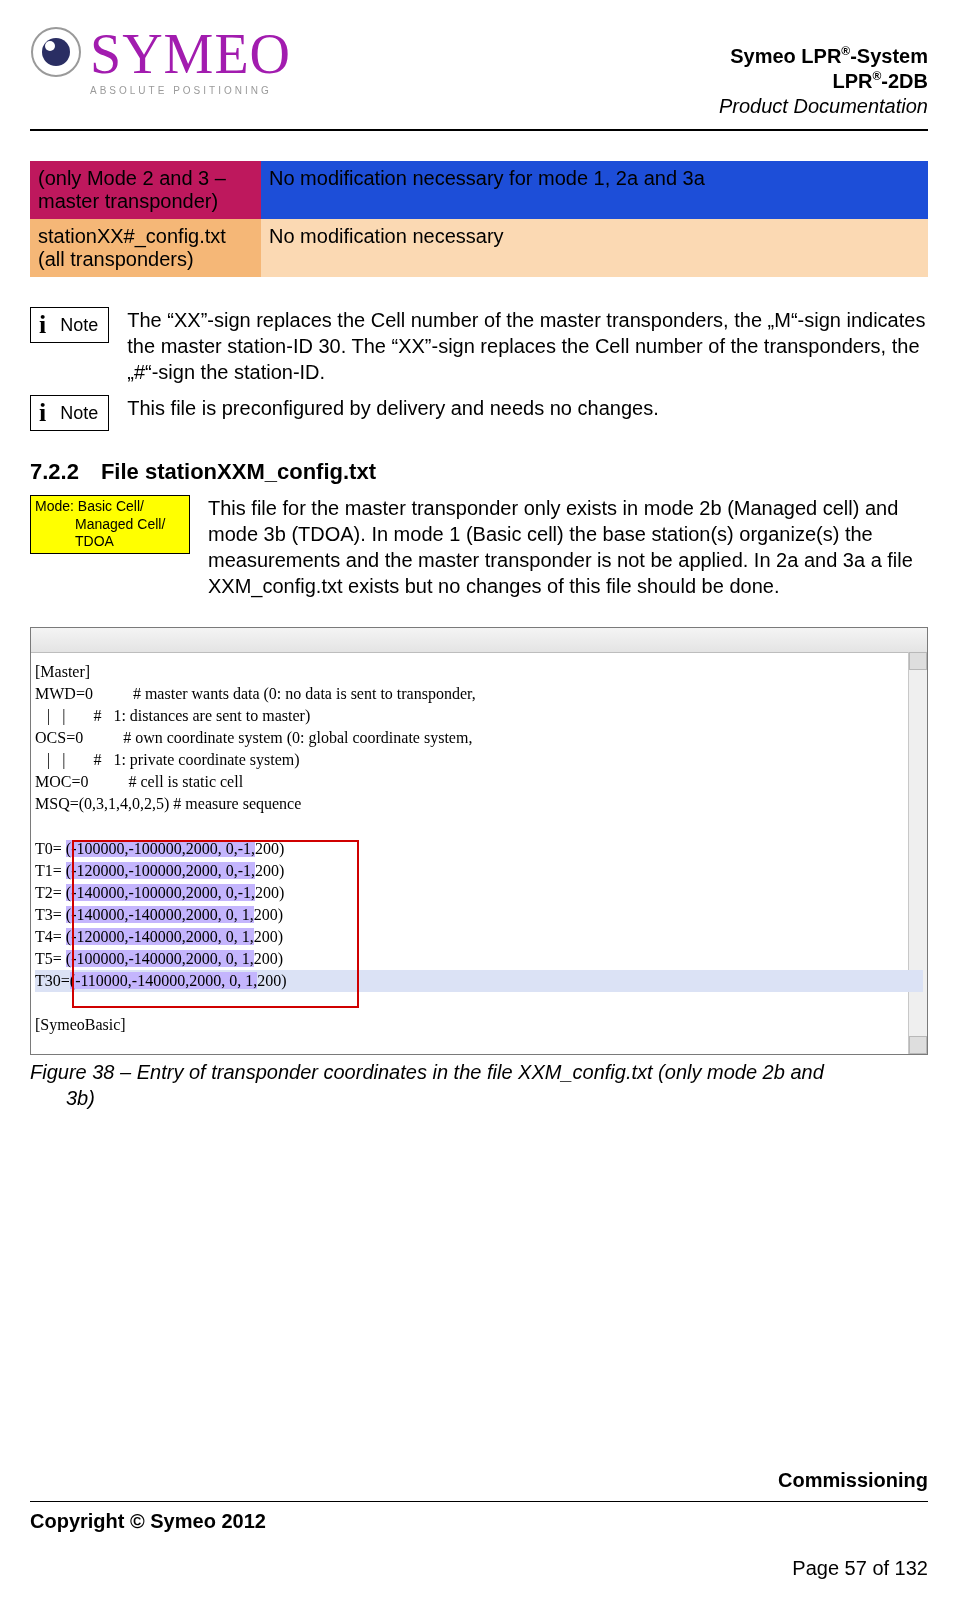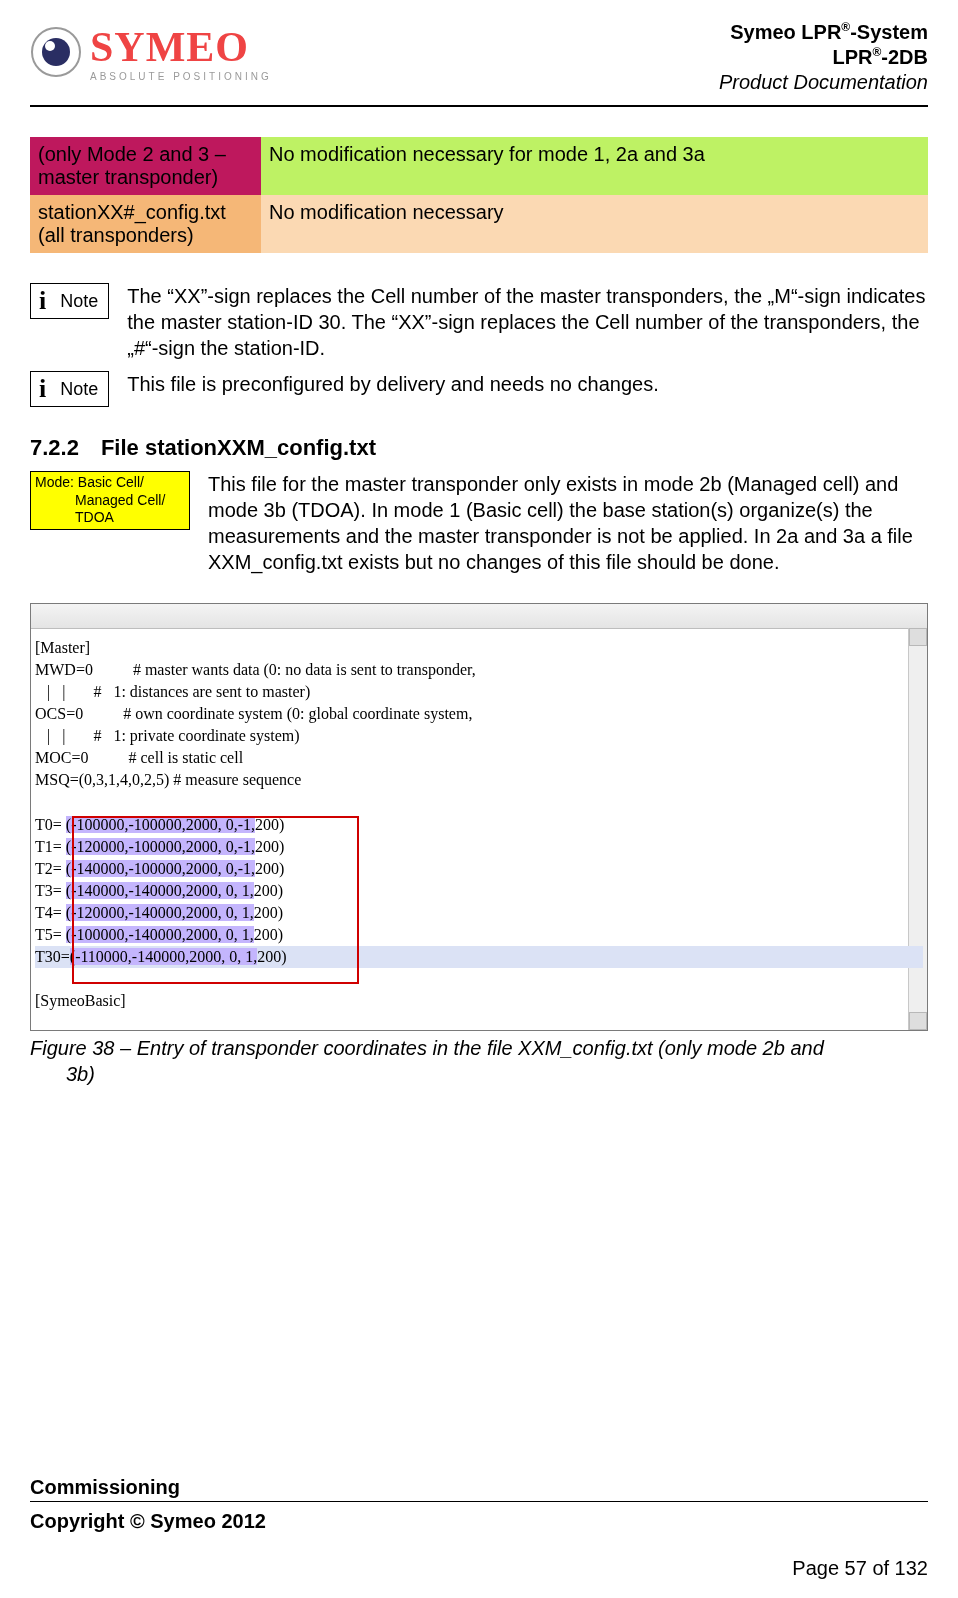--- a/index.html
+++ b/index.html
@@ -37,55 +37,56 @@
     position: relative;
   }
   .logo-circle svg { display:block; }
   .logo-text {
     display: flex;
     flex-direction: column;
     line-height: 1;
   }
   .logo-name {
     font-family: "Times New Roman", serif;
-    font-size: 42px;
-    font-weight: bold;
+    font-size: 56px;
+    font-weight: normal;
     letter-spacing: 1px;
-    color: #ef4444;
+    color: #a21caf;
   }
   .logo-tag {
     font-size: 10px;
     letter-spacing: 3px;
     color: #9a9a9a;
     margin-top: 4px;
   }
   .doc-id {
     text-align: right;
     font-size: 20px;
     line-height: 1.25;
+    margin-top: 24px;
   }
   .doc-id .sup { font-size: 12px; vertical-align: super; }
   .doc-id .line3 { font-style: italic; }
   .hr-top {
     border: none;
     border-top: 2px solid #000;
     margin: 2px 0 30px 0;
   }
   
   table.cfg {
     width: 100%;
     border-collapse: collapse;
     font-size: 20px;
   }
   table.cfg td {
     padding: 6px 8px;
     vertical-align: top;
   }
   .row-light td:first-child { background: #be185d; }
-  .row-light td:last-child  { background: #bef264; }
+  .row-light td:last-child  { background: #1d4ed8; }
   .row-dark  td:first-child { background: #f5b777; }
   .row-dark  td:last-child  { background: #fbd9b3; }
   .col-key { width: 215px; }
   
   .note-row {
     display: flex;
     align-items: flex-start;
     gap: 18px;
     margin: 30px 0 0 0;
   }
@@ -168,24 +169,24 @@
     margin-top: 4px;
     line-height: 1.3;
   }
   .fig-caption .indent { padding-left: 36px; display:block; }
   
   .footer {
     position: absolute;
     left: 30px; right: 30px; bottom: 18px;
   }
   .footer .sect {
-    text-align: left;
+    text-align: right;
     font-weight: bold;
     font-size: 20px;
-    margin-bottom: 2px;
+    margin-bottom: 9px;
   }
   .footer hr {
     border:none; border-top:1px solid #000; margin: 2px 0 8px 0;
   }
   .footer .copy { font-weight: bold; font-size: 20px; }
   .footer .pg { text-align: right; font-size: 20px; margin-top: 24px; }
 </style>
 </head>
 <body>
 

